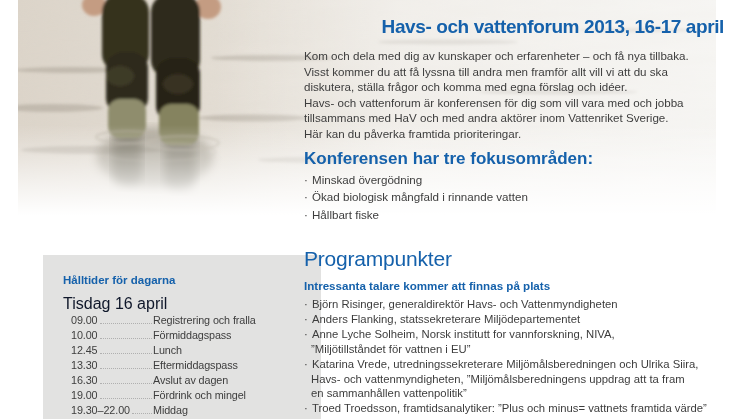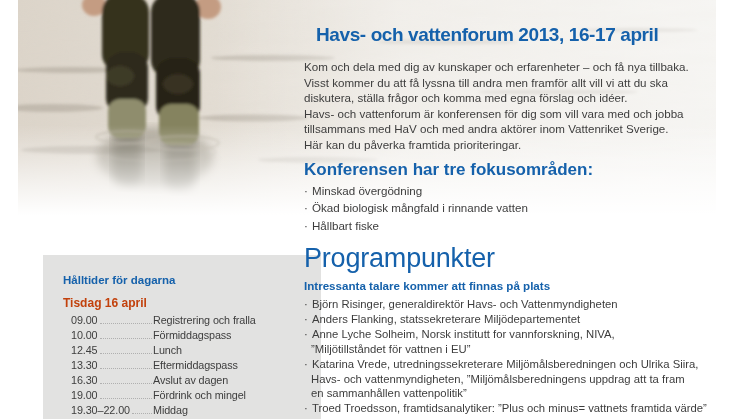--- a/index.html
+++ b/index.html
@@ -7,49 +7,49 @@
     width:746px;height:419px;position:relative;overflow:hidden;
     background:#ffffff;
     font-family:"Liberation Sans", sans-serif;
     -webkit-font-smoothing:antialiased;
   }
   
   .hero{position:absolute;left:18px;top:0;width:698px;height:215px;}
   
   .intro-col{position:absolute;left:304px;top:11px;width:424px;}
   .page-title{
-    margin:12px;font-size:19px;font-weight:bold;letter-spacing:-0.4px;
-    color:#1561ab;line-height:24px;
+    margin:4px;font-size:19px;font-weight:bold;letter-spacing:-0.4px;
+    color:#1561ab;line-height:24px;text-align:right;
   }
   .intro-text{margin-top:9px;font-size:11.6px;line-height:15.6px;color:#3d3d3d;}
   .intro-text .line{white-space:nowrap;}
   .focus-heading{
     margin-top:10px;font-size:17px;font-weight:bold;color:#1561ab;line-height:14px;
   }
   .focus-list{margin-top:5px;font-size:11.6px;color:#3d3d3d;line-height:17.5px;}
   .focus-item{white-space:nowrap;}
   .blt{display:inline-block;width:8px;}
   
   .schedule-box{
     position:absolute;left:43px;top:255px;width:278px;height:164px;
     background:#e2e2e1;box-sizing:border-box;padding:18px 10px 0 20px;
   }
   .schedule-heading{font-size:11.5px;font-weight:bold;color:#1561ab;line-height:14px;}
-  .schedule-day{margin-top:9px;font-size:12px;font-weight:bold;color:#c2410c;line-height:15px;}
+  .schedule-day{margin-top:9px;font-size:16px;font-weight:normal;color:#0f172a;line-height:15px;}
   .schedule-rows{margin-top:1px;}
   .sched-row{display:flex;align-items:flex-end;height:15px;font-size:10.8px;
     letter-spacing:-0.1px;color:#3d3d3d;white-space:nowrap;}
   .sched-time-wrap{width:90px;display:flex;align-items:flex-end;flex:none;}
   .sched-time{line-height:13px;margin-left:8px;}
   .sched-dots{flex:1;border-bottom:1px dotted #b0b0b0;margin:0 1px 3px 2px;}
   .sched-activity{line-height:13px;}
   
   .program-col{position:absolute;left:304px;top:246px;width:436px;}
   .program-heading{
-    margin:0;font-size:27px;font-weight:normal;color:#1561ab;line-height:25px;letter-spacing:-0.2px;
+    margin:0;font-size:21px;font-weight:normal;color:#1561ab;line-height:25px;letter-spacing:-0.2px;
   }
   .program-subheading{margin-top:8px;font-size:11.6px;font-weight:bold;color:#1561ab;line-height:14px;}
   .speaker-list{margin-top:4px;font-size:11.3px;color:#3d3d3d;line-height:14.9px;}
   .speaker-item .line{white-space:nowrap;}
   .speaker-item .cont{padding-left:7px;}
 </style>
 </head>
 <body>
 
 <div class="hero">

